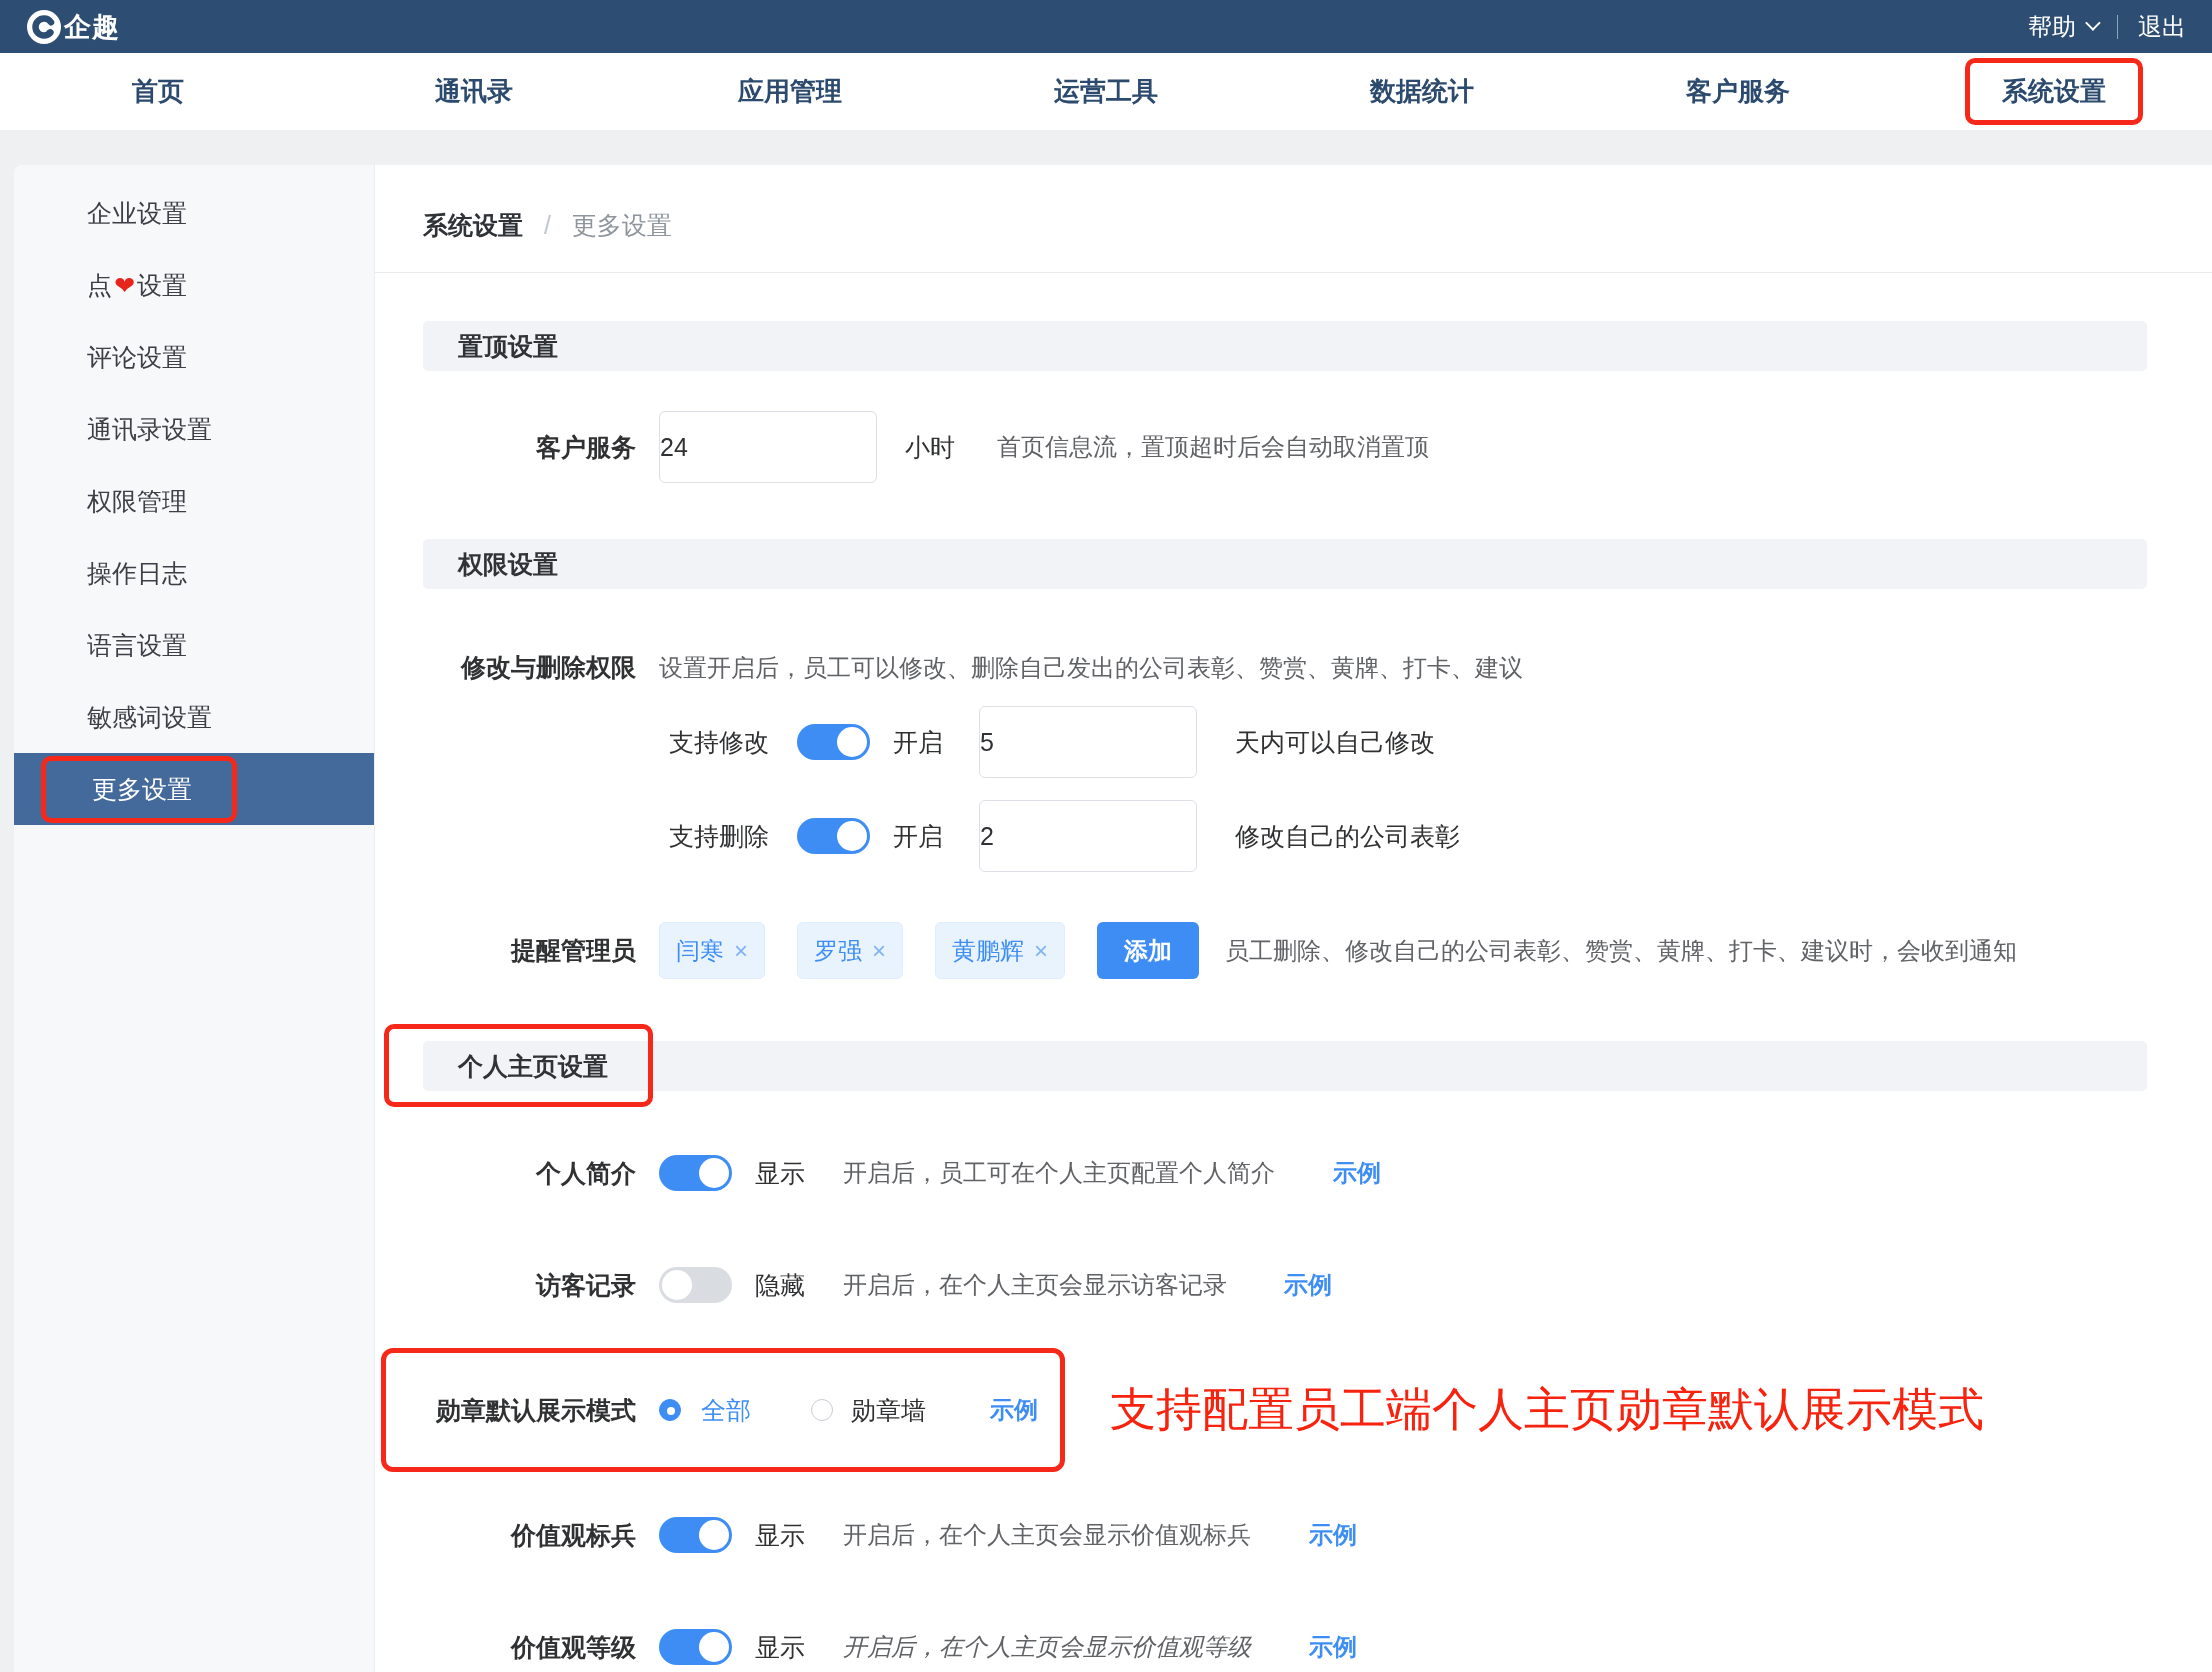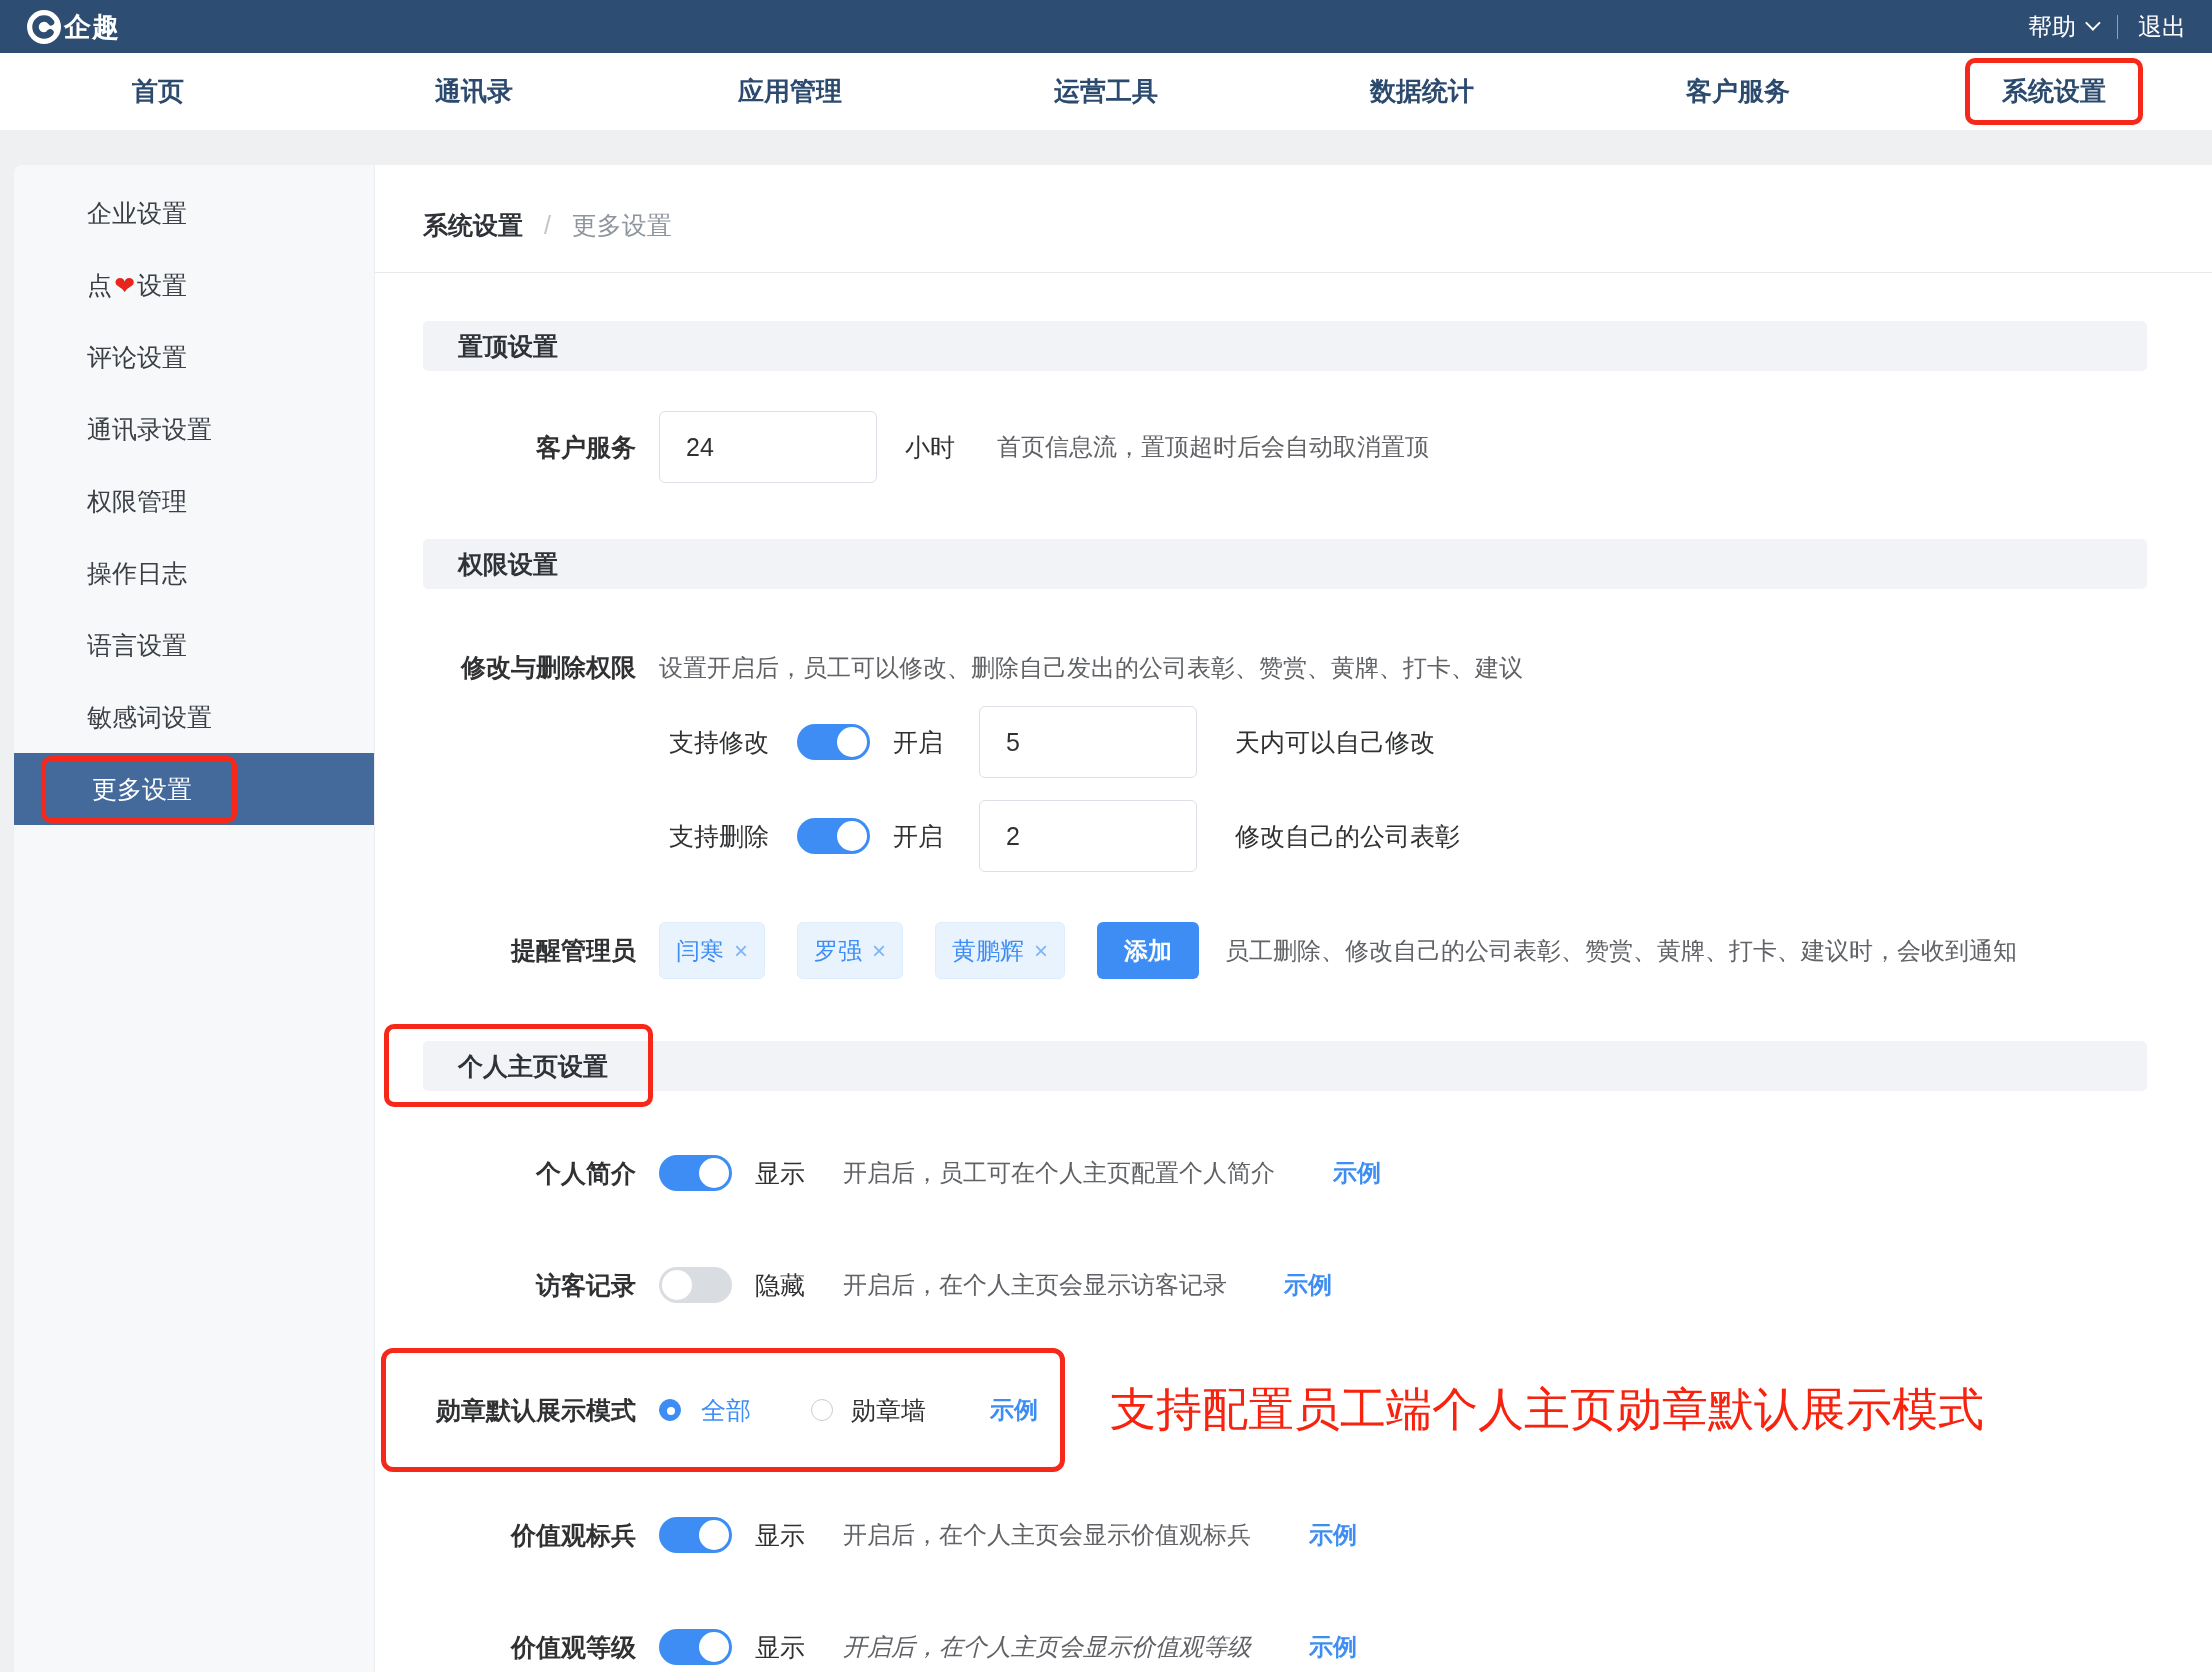--- a/index.html
+++ b/index.html
@@ -39,21 +39,21 @@
   
   .section-bar { margin:48px 65px 0 48px; height:50px; line-height:50px; background:#f1f3f6; border-radius:5px; padding-left:35px; font-size:25px; font-weight:bold; color:#2f3338; position:relative; }
   .red-ring-section { position:absolute; left:-39px; top:-17px; width:269px; height:83px; border:5px solid #f5281a; border-radius:10px; pointer-events:none; }
 
   .row { display:flex; align-items:center; }
   .row-label { width:261px; text-align:right; font-size:25px; font-weight:bold; color:#303133; margin-right:23px; flex-shrink:0; }
   .row-label.plain { font-weight:normal; }
   .row.indent .row-label { width:394px; margin-right:28px; }
   .desc { font-size:24px; color:#606266; }
   .unit { font-size:25px; color:#303133; }
-  .num-input { width:218px; height:72px; border:1px solid #dcdfe6; border-radius:6px; font-size:25px; color:#303133; padding-left:26px; font-family:inherit; background:#fff; }
+  .num-input { width:218px; height:72px; border:1px solid #dcdfe6; border-radius:6px; font-size:25px; color:#303133; font-family:inherit; background:#fff; }
 
   
   .toggle { width:73px; height:36px; border-radius:18px; background:#3d8df5; position:relative; display:inline-block; cursor:pointer; flex-shrink:0; }
   .toggle.off { background:#d9dce1; }
   .toggle .knob { position:absolute; top:3px; right:3px; width:30px; height:30px; background:#fff; border-radius:50%; }
   .toggle.off .knob { right:auto; left:3px; }
   .state { font-size:25px; color:#303133; margin-left:23px; }
 
   
   .tag { height:57px; display:inline-flex; align-items:center; padding:0 16px; background:#e8f3fe; border:1px solid #ddeefe; border-radius:6px; color:#3d8df5; font-size:24px; margin-right:32px; cursor:default; }

